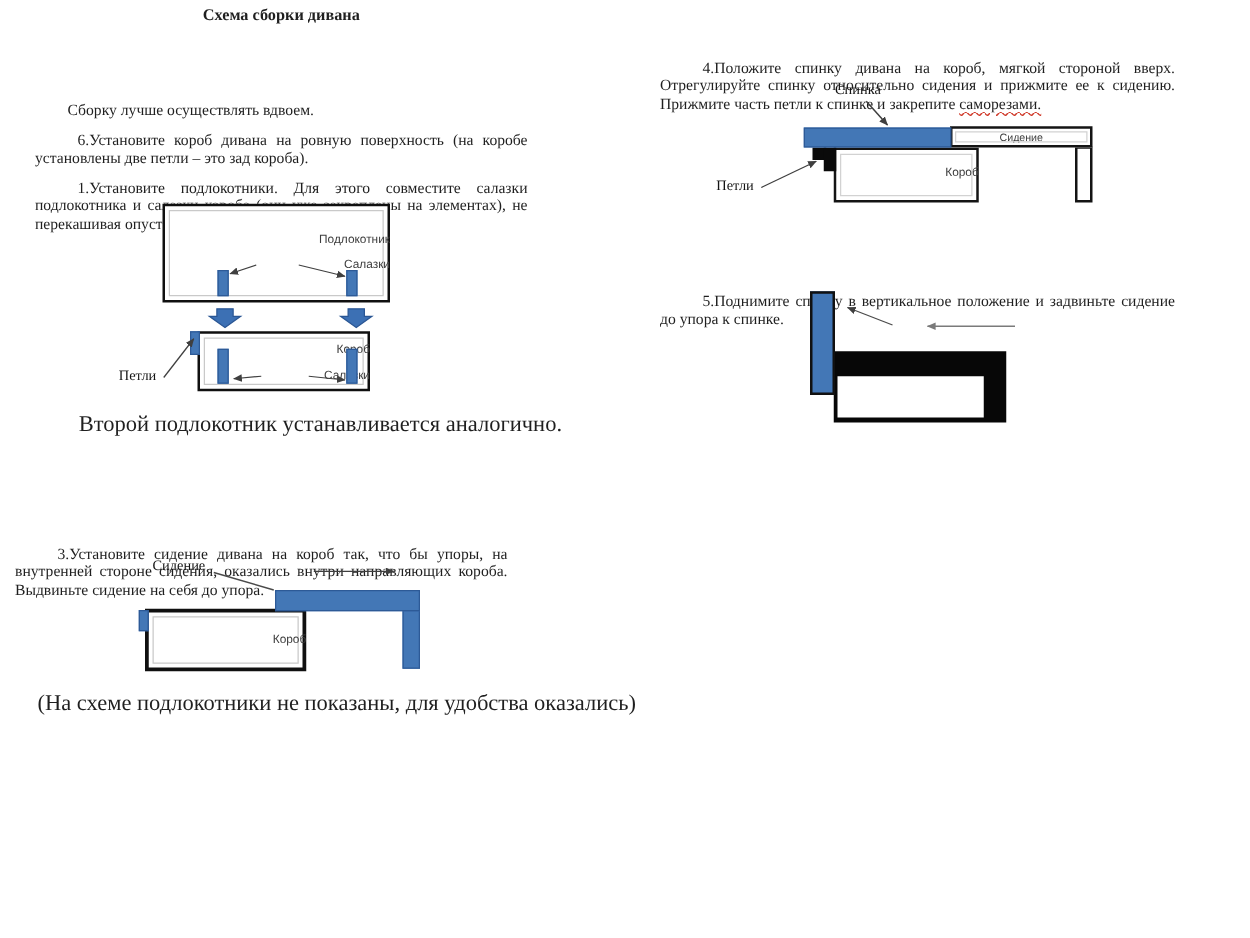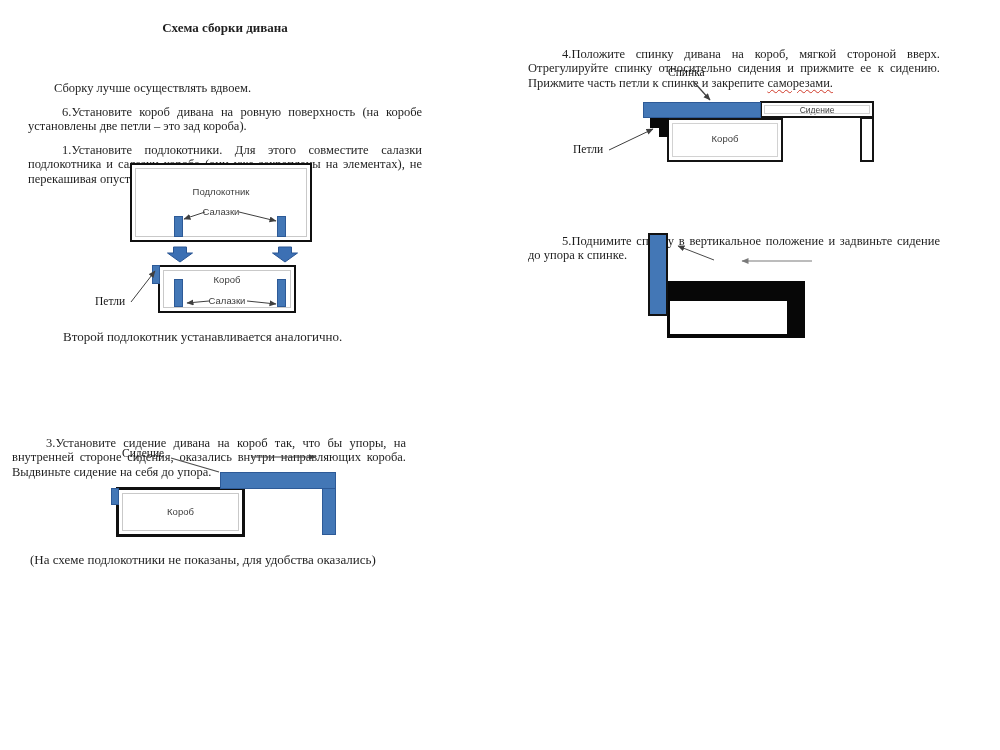--- a/index.html
+++ b/index.html
@@ -5,37 +5,37 @@
   * { margin:0; padding:0; box-sizing:border-box; }
   html,body { width:1000px; height:750px; }
   body {
     position:relative; overflow:hidden; background:#ffffff;
     font-family:"Liberation Serif", serif; color:#1f1f1f;
   }
   .abs { position:absolute; }
   .body-text { font-size:12.5px; line-height:14.3px; text-align:justify; }
   .ind { text-indent:34px;margin-top:44px; }
   .title { font-weight:bold; font-size:13px; text-align:center; }
-  .note { font-size:13px; }
-  .dlbl-sans { font-family:"Liberation Sans", sans-serif; font-size:9.5px; color:#3d3d3d; text-align:center; }
+  .note { font-size:18px; }
+  .dlbl-sans { font-family:"Liberation Sans", sans-serif; font-size:9.5px; color:#3d3d3d; text-align:right; }
   .dlbl-sans-sm { font-family:"Liberation Sans", sans-serif; font-size:8.5px; color:#3d3d3d; }
   .dlbl-serif { font-size:11.5px; color:#141414; }
   .frame { border:2px solid #101010; background:#ffffff; }
   .frame-inner { position:absolute; left:3px; right:3px; top:3px; bottom:3px; border:1px solid #c9c9c9; }
   .blue { background:#4377b6; border:1px solid #2d5a97; }
   .misspelled {
     text-decoration-line:underline; text-decoration-style:wavy;
     text-decoration-color:#d03a2a; text-decoration-thickness:1px; text-underline-offset:2px;
   }
   svg.overlay { position:absolute; left:0; top:0; pointer-events:none; }
 </style>
 </head>
 <body>
 
-<div class="abs title" style="left:28px; top:20px; width:394px;">Схема сборки дивана</div>
+<div class="abs title" style="left:28px; top:4px; width:394px;">Схема сборки дивана</div>
 
 <div class="abs body-text ind" style="left:20px; top:37px; width:394px;">Сборку лучше осуществлять вдвоем.</div>
 
 <div class="abs body-text ind" style="left:28px; top:61px; width:394px;">6.Установите короб дивана на ровную поверхность (на коробе установлены две петли – это зад короба).</div>
 
 <div class="abs body-text ind" style="left:28px; top:99px; width:394px;">1.Установите подлокотники. Для этого совместите салазки подлокотника и салазки короба (они уже закреплены на элементах), не перекашивая опустить подлокотник вниз до упора.</div>
 
 <div class="abs frame" style="left:130px; top:163px; width:182px; height:79px;">
   <div class="frame-inner"></div>
 </div>

